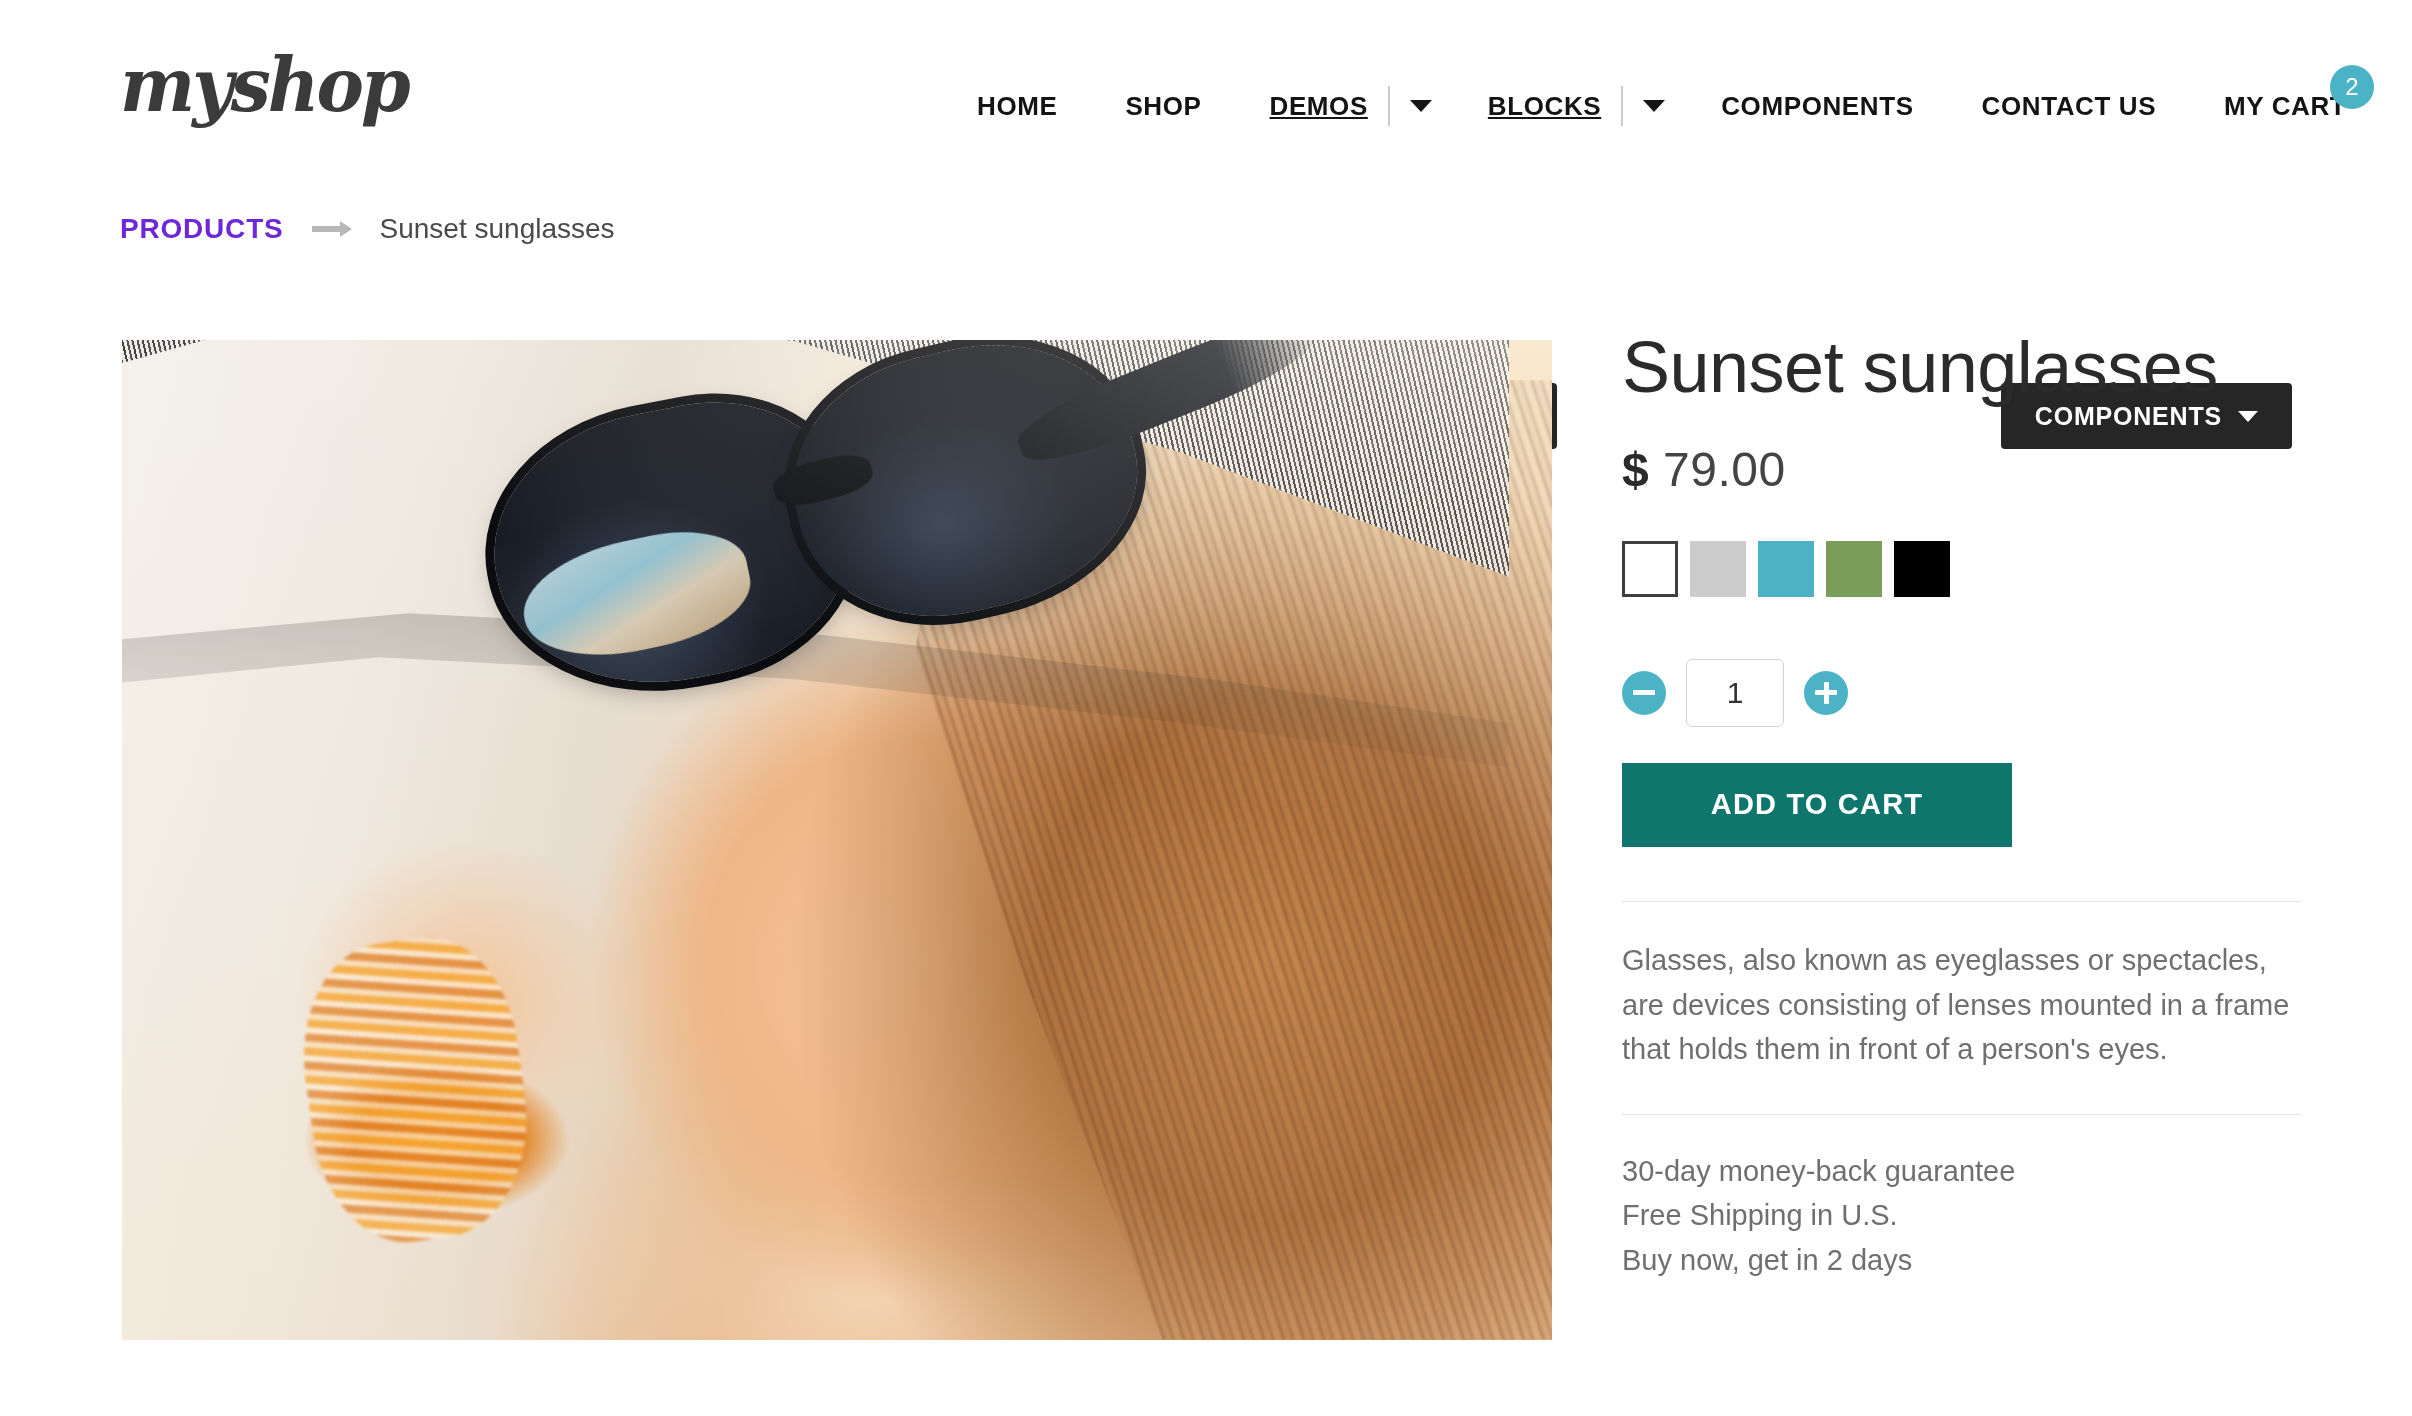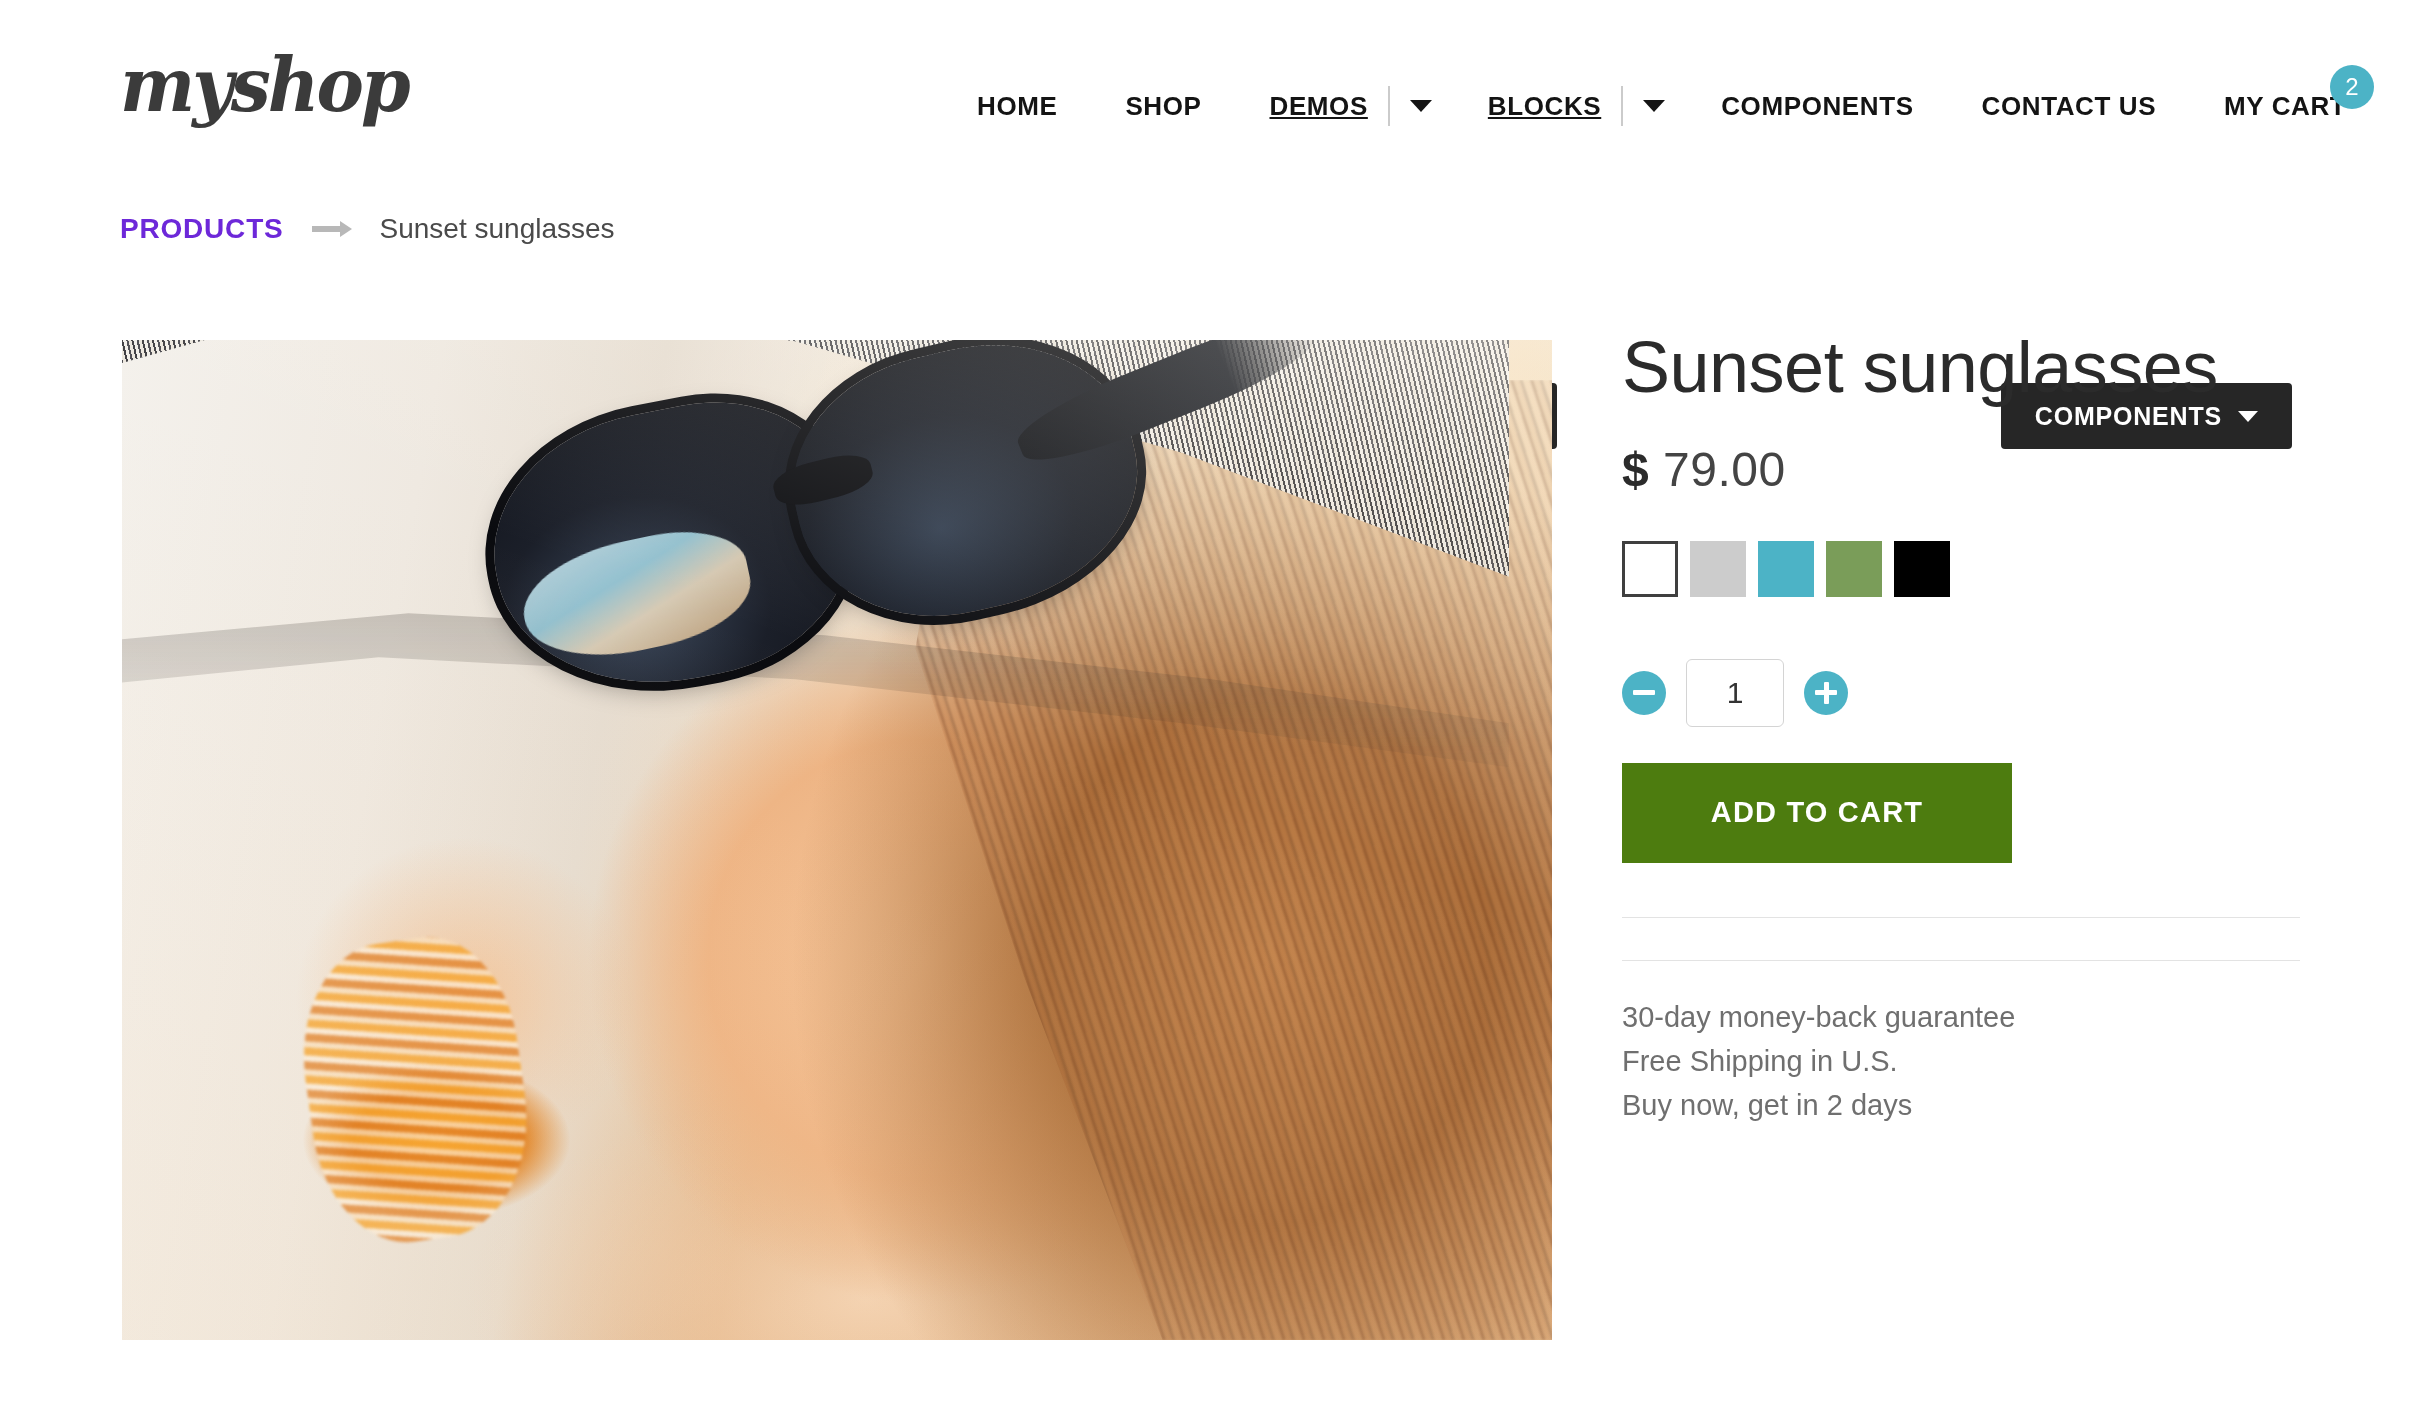--- a/index.html
+++ b/index.html
@@ -451,22 +451,22 @@
     font-size: 30px;
     color: #333;
     font-family: "Liberation Sans", sans-serif;
     outline: none;
     background: #fff;
   }
 
   .add-cart {
     margin-top: 36px;
     width: 390px;
-    height: 100px;
-    background: #4d7c0f;
+    height: 84px;
+    background: #0f766e;
     color: #fff;
     border: none;
     font-size: 29px;
     font-weight: 700;
     letter-spacing: 1.2px;
     cursor: pointer;
     font-family: "Liberation Sans", sans-serif;
   }
 
   .divider {
@@ -614,20 +614,21 @@
       <button class="qty-btn">
         <span class="h"></span>
         <span class="v"></span>
       </button>
     </div>
 
     <button class="add-cart">ADD TO CART</button>
 
     <div class="divider"></div>
 
+    <p class="description">Glasses, also known as eyeglasses or spectacles, are devices consisting of lenses mounted in a frame that holds them in front of a person's eyes.</p>
 
     <div class="divider2"></div>
 
     <div class="shipping">
       <div>30-day money-back guarantee</div>
       <div>Free Shipping in U.S.</div>
       <div>Buy now, get in 2 days</div>
     </div>
 
   </div>

